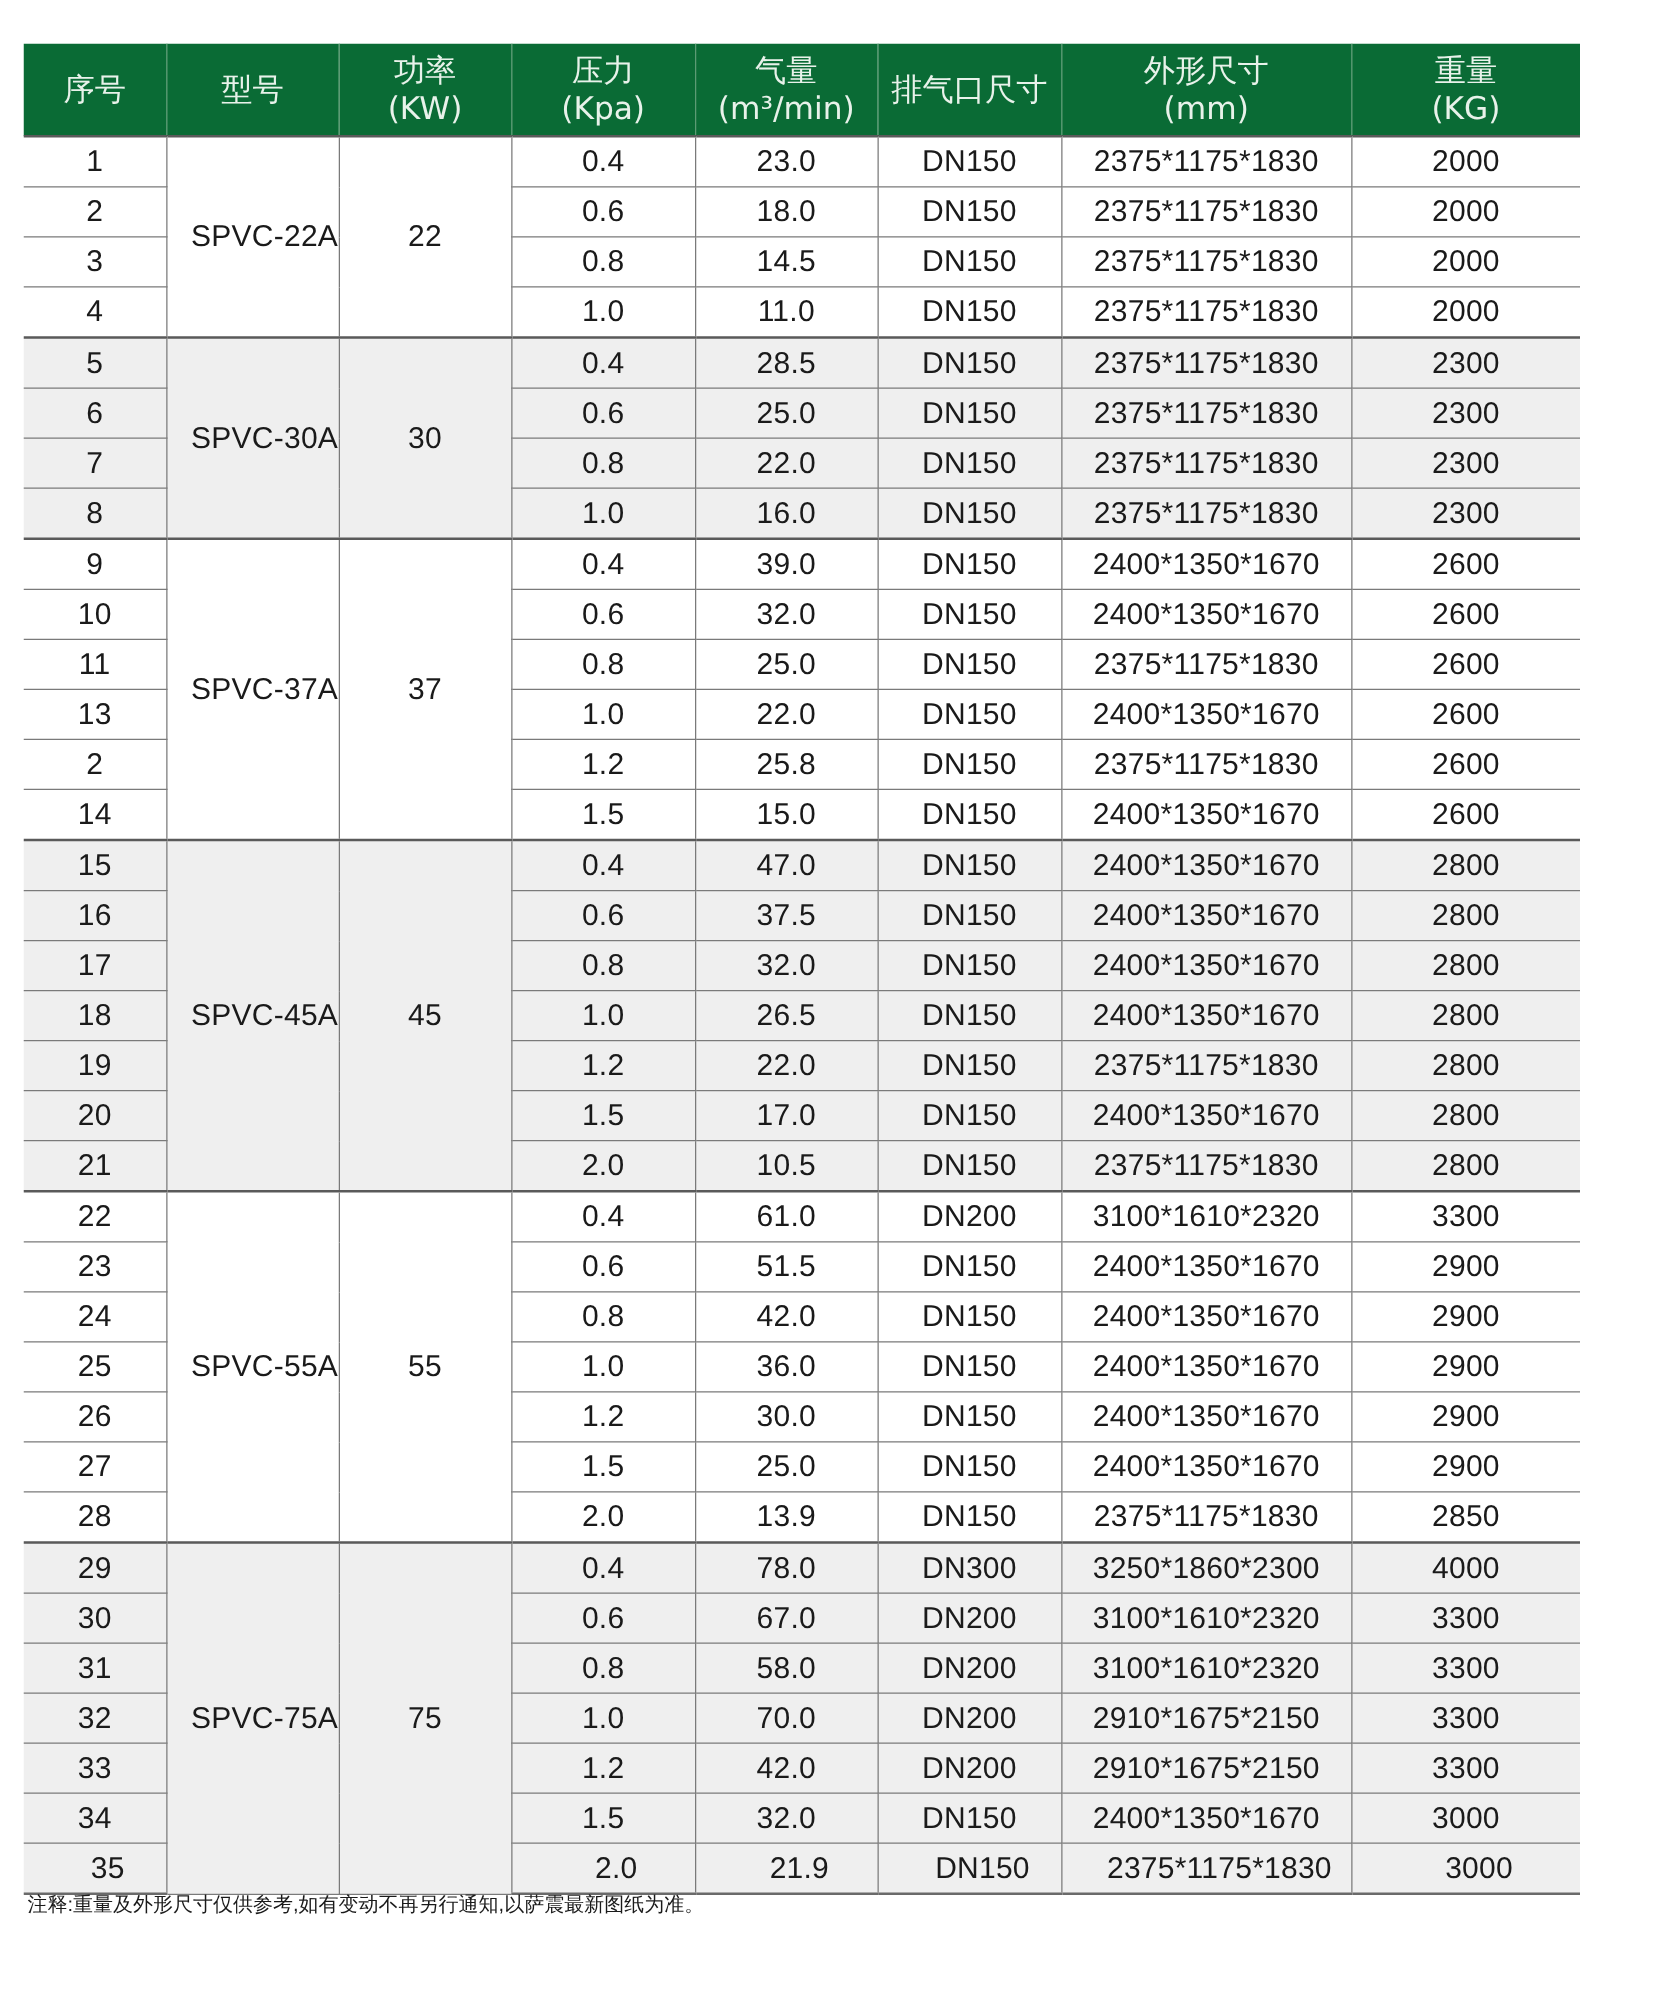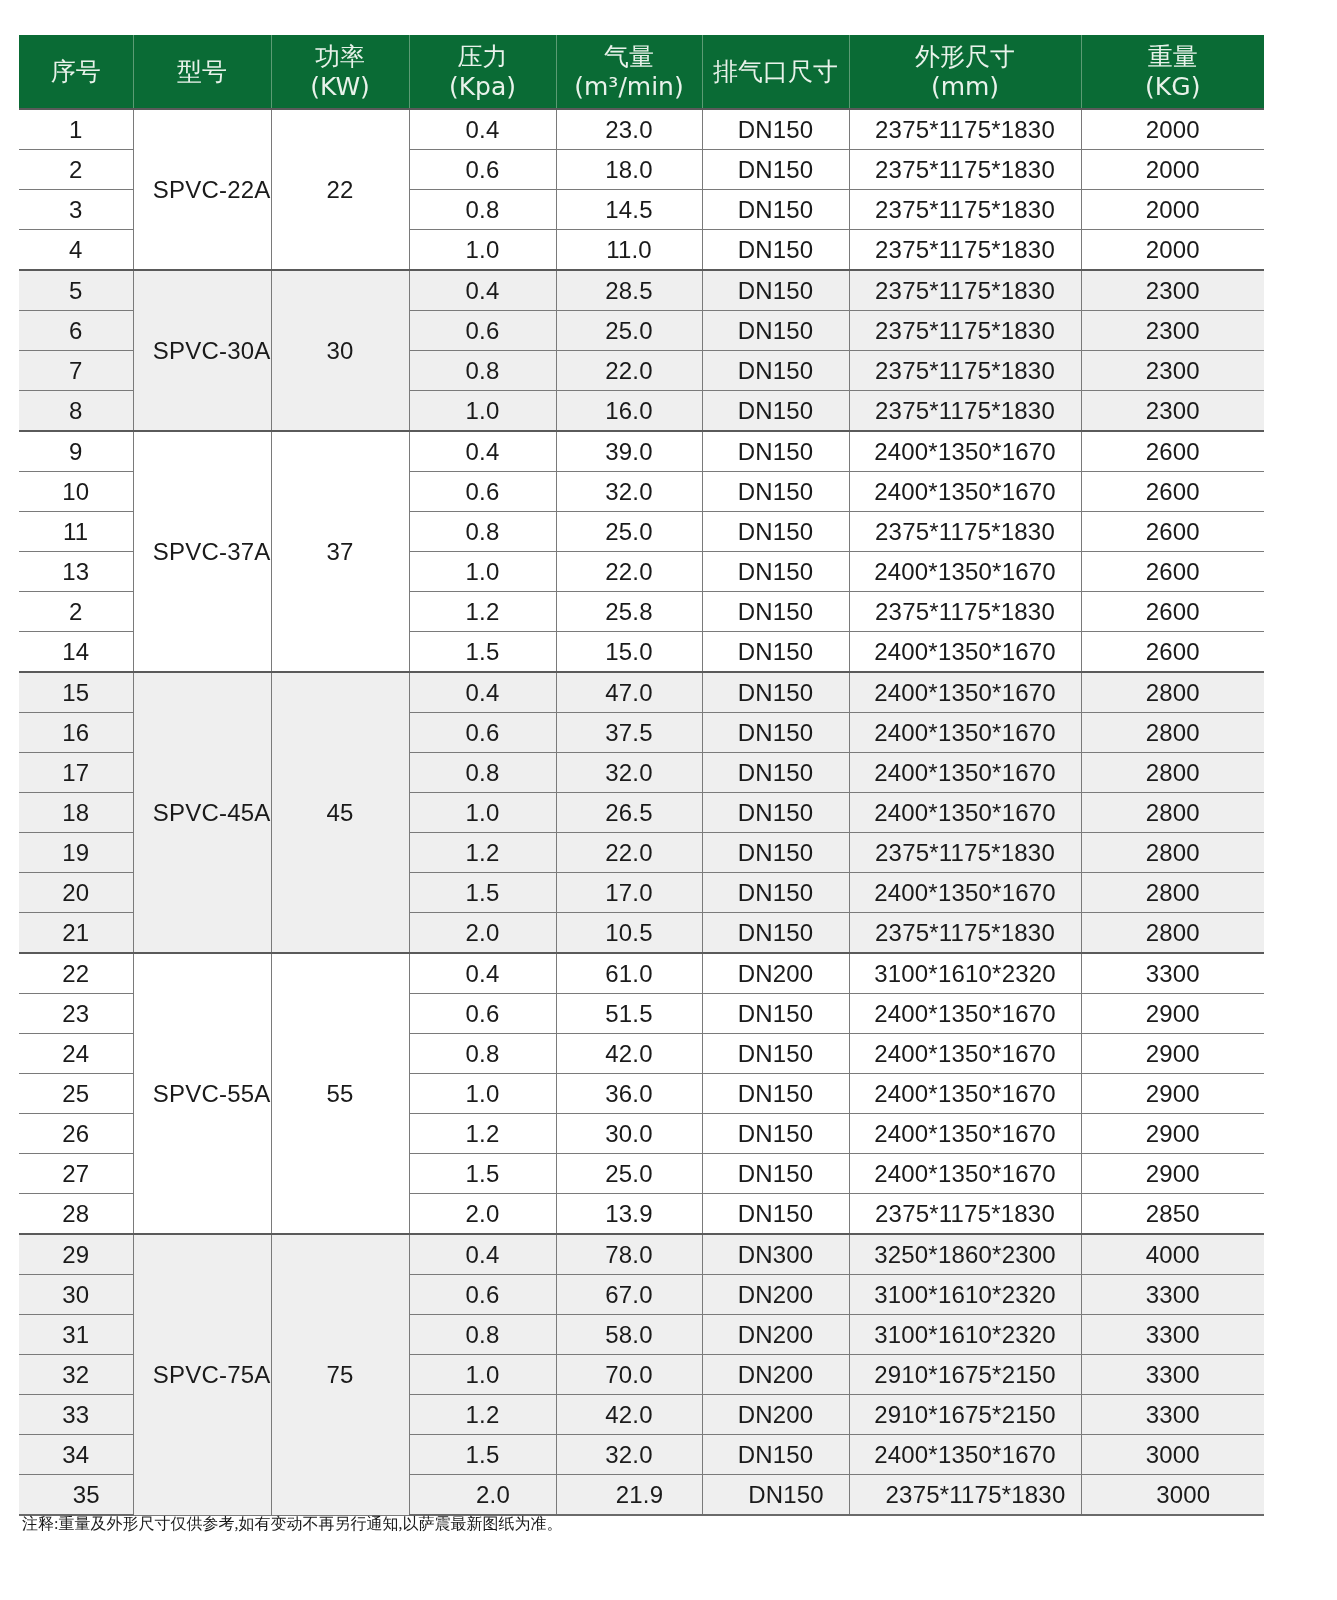--- a/index.html
+++ b/index.html
@@ -27,21 +27,21 @@
                    font-family:"Liberation Sans", "DejaVu Sans", sans-serif;
                    letter-spacing:0.2px; }
   #spec-table td:first-child { border-left:none; }
   #spec-table td:last-child { border-right:none; }
   #spec-table tr.group-start td { border-top:2px solid #5a5a5a; }
   #spec-table tbody tr:last-child td { border-bottom:2px solid #6a6a6a;padding-left:21px; }
   #spec-table tr.alt td { background:#efefef; }
   #spec-table tr.plain td { background:#ffffff; }
   #spec-table td.model { text-align:right; padding-left:12px; }
   .footnote { position:absolute; left:22px; top:1514px; font-size:16px;
-              color:#1a1a1a; font-family:Liberation Serif, serif; }
+              color:#1a1a1a; font-family:Liberation Sans, sans-serif; }
 </style>
 </head>
 <body>
 
 <table id="spec-table">
   <colgroup>
     <col class="c0">
       <col class="c1">
       <col class="c2">
       <col class="c3">

